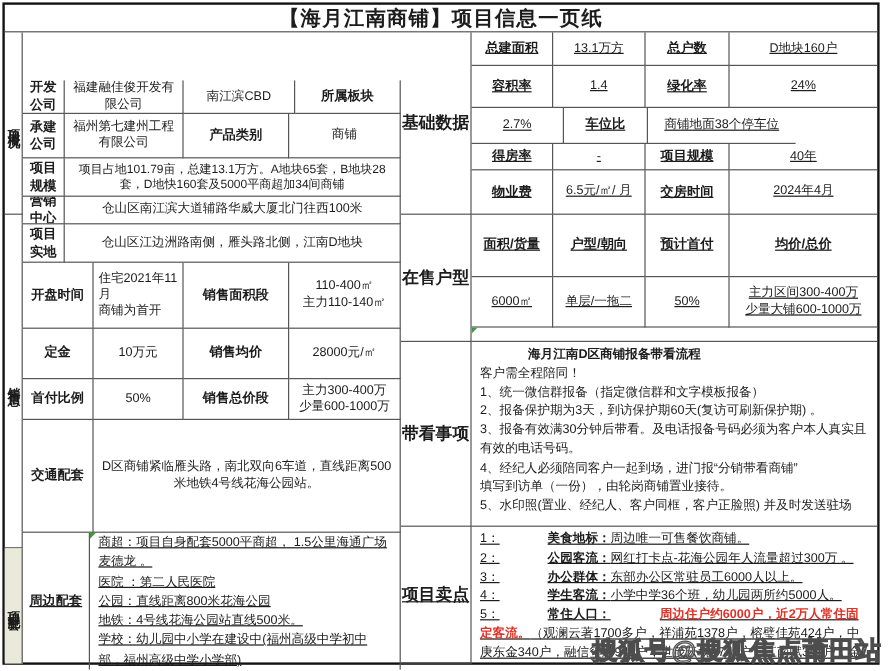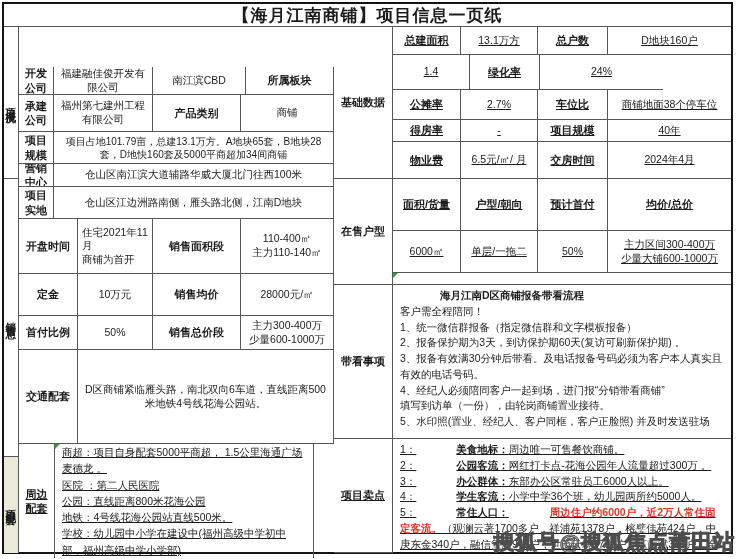--- a/index.html
+++ b/index.html
@@ -24,25 +24,25 @@
         display:flex;align-items:center;justify-content:center;text-align:center;
         padding:1px 2px;font-size:10.5px;line-height:1.3;overflow:hidden;}
   .k{font-weight:bold;font-size:11px;}
   .pre{white-space:pre-line;}
   .fs10{font-size:10px;}
   .ta-l{justify-content:flex-start;text-align:left;padding-left:4px;}
   .br0{border-right:none;}
   .bb0{border-bottom:none;text-decoration:underline;}
   .w35{width:35px}.w99{width:99px}.w88{width:88px}.w93{width:93px}.w280{width:280px}
   .w59{width:59px}.w75{width:75px}.w256{width:256px}
-  .w56{width:36px}.w259{width:259px}
+  .w56{width:56px}.w259{width:259px}
   .w68{width:68px}.w77{width:77px}.w70{width:70px}.w123{width:123px}.w338{width:338px}
   .sec{display:flex;}
   .sec-label{box-sizing:border-box;width:59px;border-right:1px solid #565656;border-bottom:1px solid #565656;
-             display:flex;align-items:center;justify-content:center;font-weight:bold;font-size:11px;}
+             display:flex;align-items:center;justify-content:center;font-weight:bold;font-size:14px;}
   .sec-body{width:338px;display:flex;flex-direction:column;text-decoration:underline;}
   .tblock{box-sizing:border-box;width:338px;border-bottom:1px solid #565656;padding:3px 7px;
           font-size:10.5px;line-height:1.5;text-align:left;overflow:hidden;}
   .tblock .head{font-weight:bold;margin-left:40px;}
   .fac{position:relative;flex-direction:column;align-items:flex-start;justify-content:center;
        text-align:left;padding:2px 7px;line-height:1.55;}
   .tri{position:absolute;left:0;top:0;width:0;height:0;
        border-top:5px solid #3f9b41;border-right:5px solid transparent;}
   .filler{position:relative;}
   .item{margin:0;}
@@ -150,26 +150,26 @@
         <div class="sec" style="height:152px">
           <div class="sec-label">基础数据</div>
           <div class="sec-body">
             <div class="row" style="height:28px">
               <div class="cell k w68">总建面积</div>
               <div class="cell w77">13.1万方</div>
               <div class="cell k w70">总户数</div>
               <div class="cell w123 br0">D地块160户</div>
             </div>
             <div class="row" style="height:35px">
+              <div class="cell k w68">容积率</div>
               <div class="cell w77">1.4</div>
               <div class="cell k w70">绿化率</div>
               <div class="cell w123 br0">24%</div>
             </div>
             <div class="row" style="height:30px">
-              <div class="cell k w68">公摊率</div>
               <div class="cell w77">2.7%</div>
               <div class="cell k w70">车位比</div>
               <div class="cell w123 br0">商铺地面38个停车位</div>
             </div>
             <div class="row" style="height:22px">
               <div class="cell k w68">得房率</div>
               <div class="cell w77">-</div>
               <div class="cell k w70">项目规模</div>
               <div class="cell w123 br0">40年</div>
             </div>

